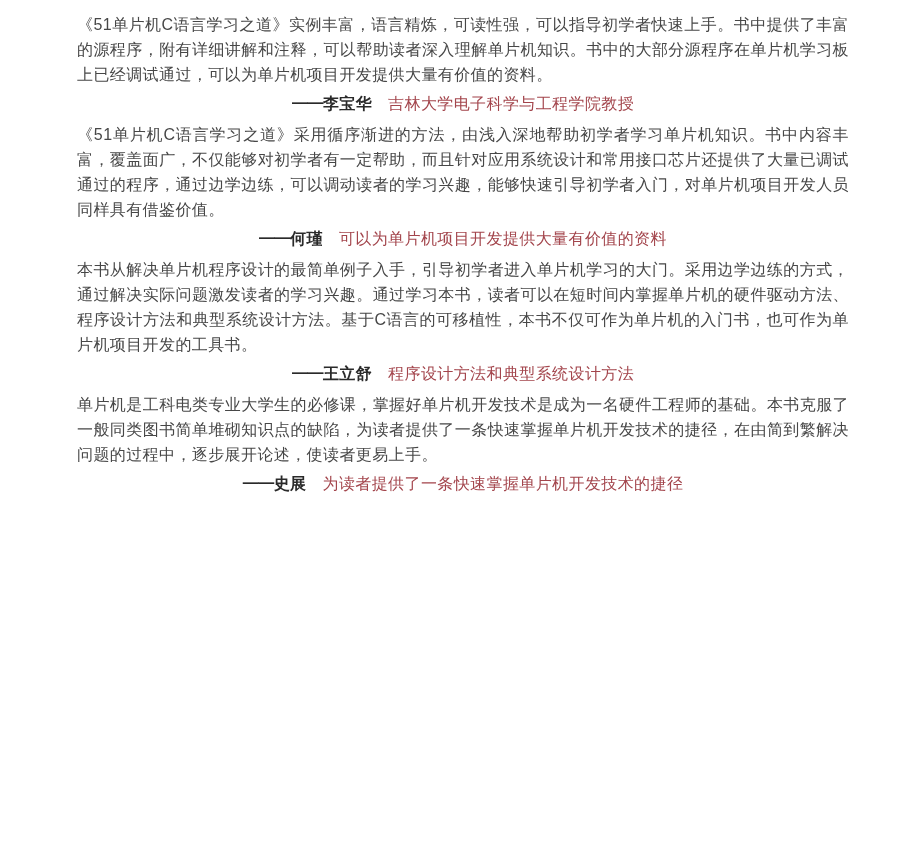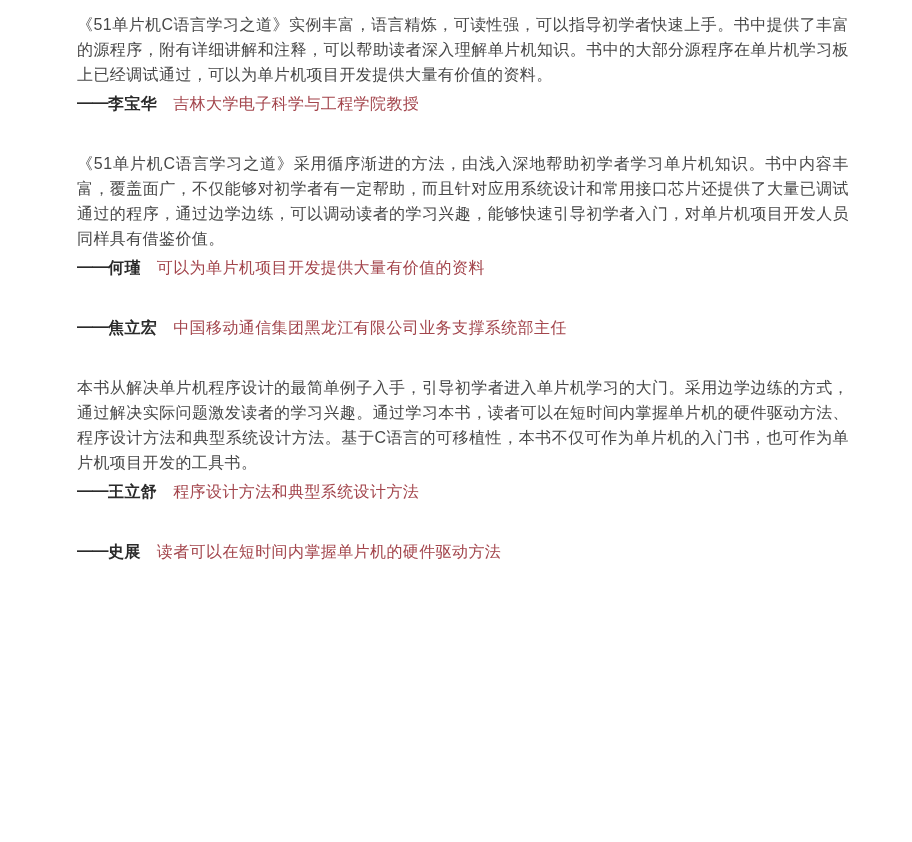--- a/index.html
+++ b/index.html
@@ -14,35 +14,35 @@
     overflow: hidden;
   }
   .page {
     box-sizing: border-box;
     width: 912px;
     height: 798px;
     padding: 12px 63px 0 77px;
     background: #ffffff;
   }
   .testimonial { margin: 0; }
-  .testimonial + .testimonial { margin-top: 35px; }
+  .testimonial + .testimonial { margin-top: 6px; }
   .quote {
     margin: 0;
     font-size: 16px;
     line-height: 25px;
     letter-spacing: 0.4px;
     text-align: justify;
     text-justify: inter-ideograph;
     color: #474747;
   }
   .attribution {
     margin: 4px 0 0 0;
     font-size: 16px;
     line-height: 25px;
-    text-align: left;
+    text-align: center;
     white-space: nowrap;
   }
   .dash {
     color: #2a2a2a;
     font-weight: bold;
     letter-spacing: -0.5px;
     position: relative;
     top: -1px;
   }
   .name {
@@ -69,31 +69,29 @@
   </section>
 
   <section class="testimonial">
     <p class="quote">《51单片机C语言学习之道》采用循序渐进的方法，由浅入深地帮助初学者学习单片机知识。书中内容丰富，覆盖面广，不仅能够对初学者有一定帮助，而且针对应用系统设计和常用接口芯片还提供了大量已调试通过的程序，通过边学边练，可以调动读者的学习兴趣，能够快速引导初学者入门，对单片机项目开发人员同样具有借鉴价值。</p>
     <p class="attribution">
       <span class="dash">——</span><span class="name">何瑾</span><span class="affiliation">可以为单片机项目开发提供大量有价值的资料</span>
     </p>
   </section>
 
   <section class="testimonial">
-    <p class="attribution">
-      <span class="dash">——</span><span class="name">焦立宏</span><span class="affiliation">中国移动通信集团黑龙江有限公司业务支撑系统部主任</span>
-    </p>
   </section>
 
   <section class="testimonial">
     <p class="quote">本书从解决单片机程序设计的最简单例子入手，引导初学者进入单片机学习的大门。采用边学边练的方式，通过解决实际问题激发读者的学习兴趣。通过学习本书，读者可以在短时间内掌握单片机的硬件驱动方法、程序设计方法和典型系统设计方法。基于C语言的可移植性，本书不仅可作为单片机的入门书，也可作为单片机项目开发的工具书。</p>
     <p class="attribution">
       <span class="dash">——</span><span class="name">王立舒</span><span class="affiliation">程序设计方法和典型系统设计方法</span>
     </p>
   </section>
 
   <section class="testimonial">
+    <p class="quote">单片机是工科电类专业大学生的必修课，掌握好单片机开发技术是成为一名硬件工程师的基础。本书克服了一般同类图书简单堆砌知识点的缺陷，为读者提供了一条快速掌握单片机开发技术的捷径，在由简到繁解决问题的过程中，逐步展开论述，使读者更易上手。</p>
     <p class="attribution">
-      <span class="dash">——</span><span class="name">史展</span><span class="affiliation">读者可以在短时间内掌握单片机的硬件驱动方法</span>
+      <span class="dash">——</span><span class="name">史展</span><span class="affiliation">为读者提供了一条快速掌握单片机开发技术的捷径</span>
     </p>
   </section>
 
 </div>
 
 </body></html>

